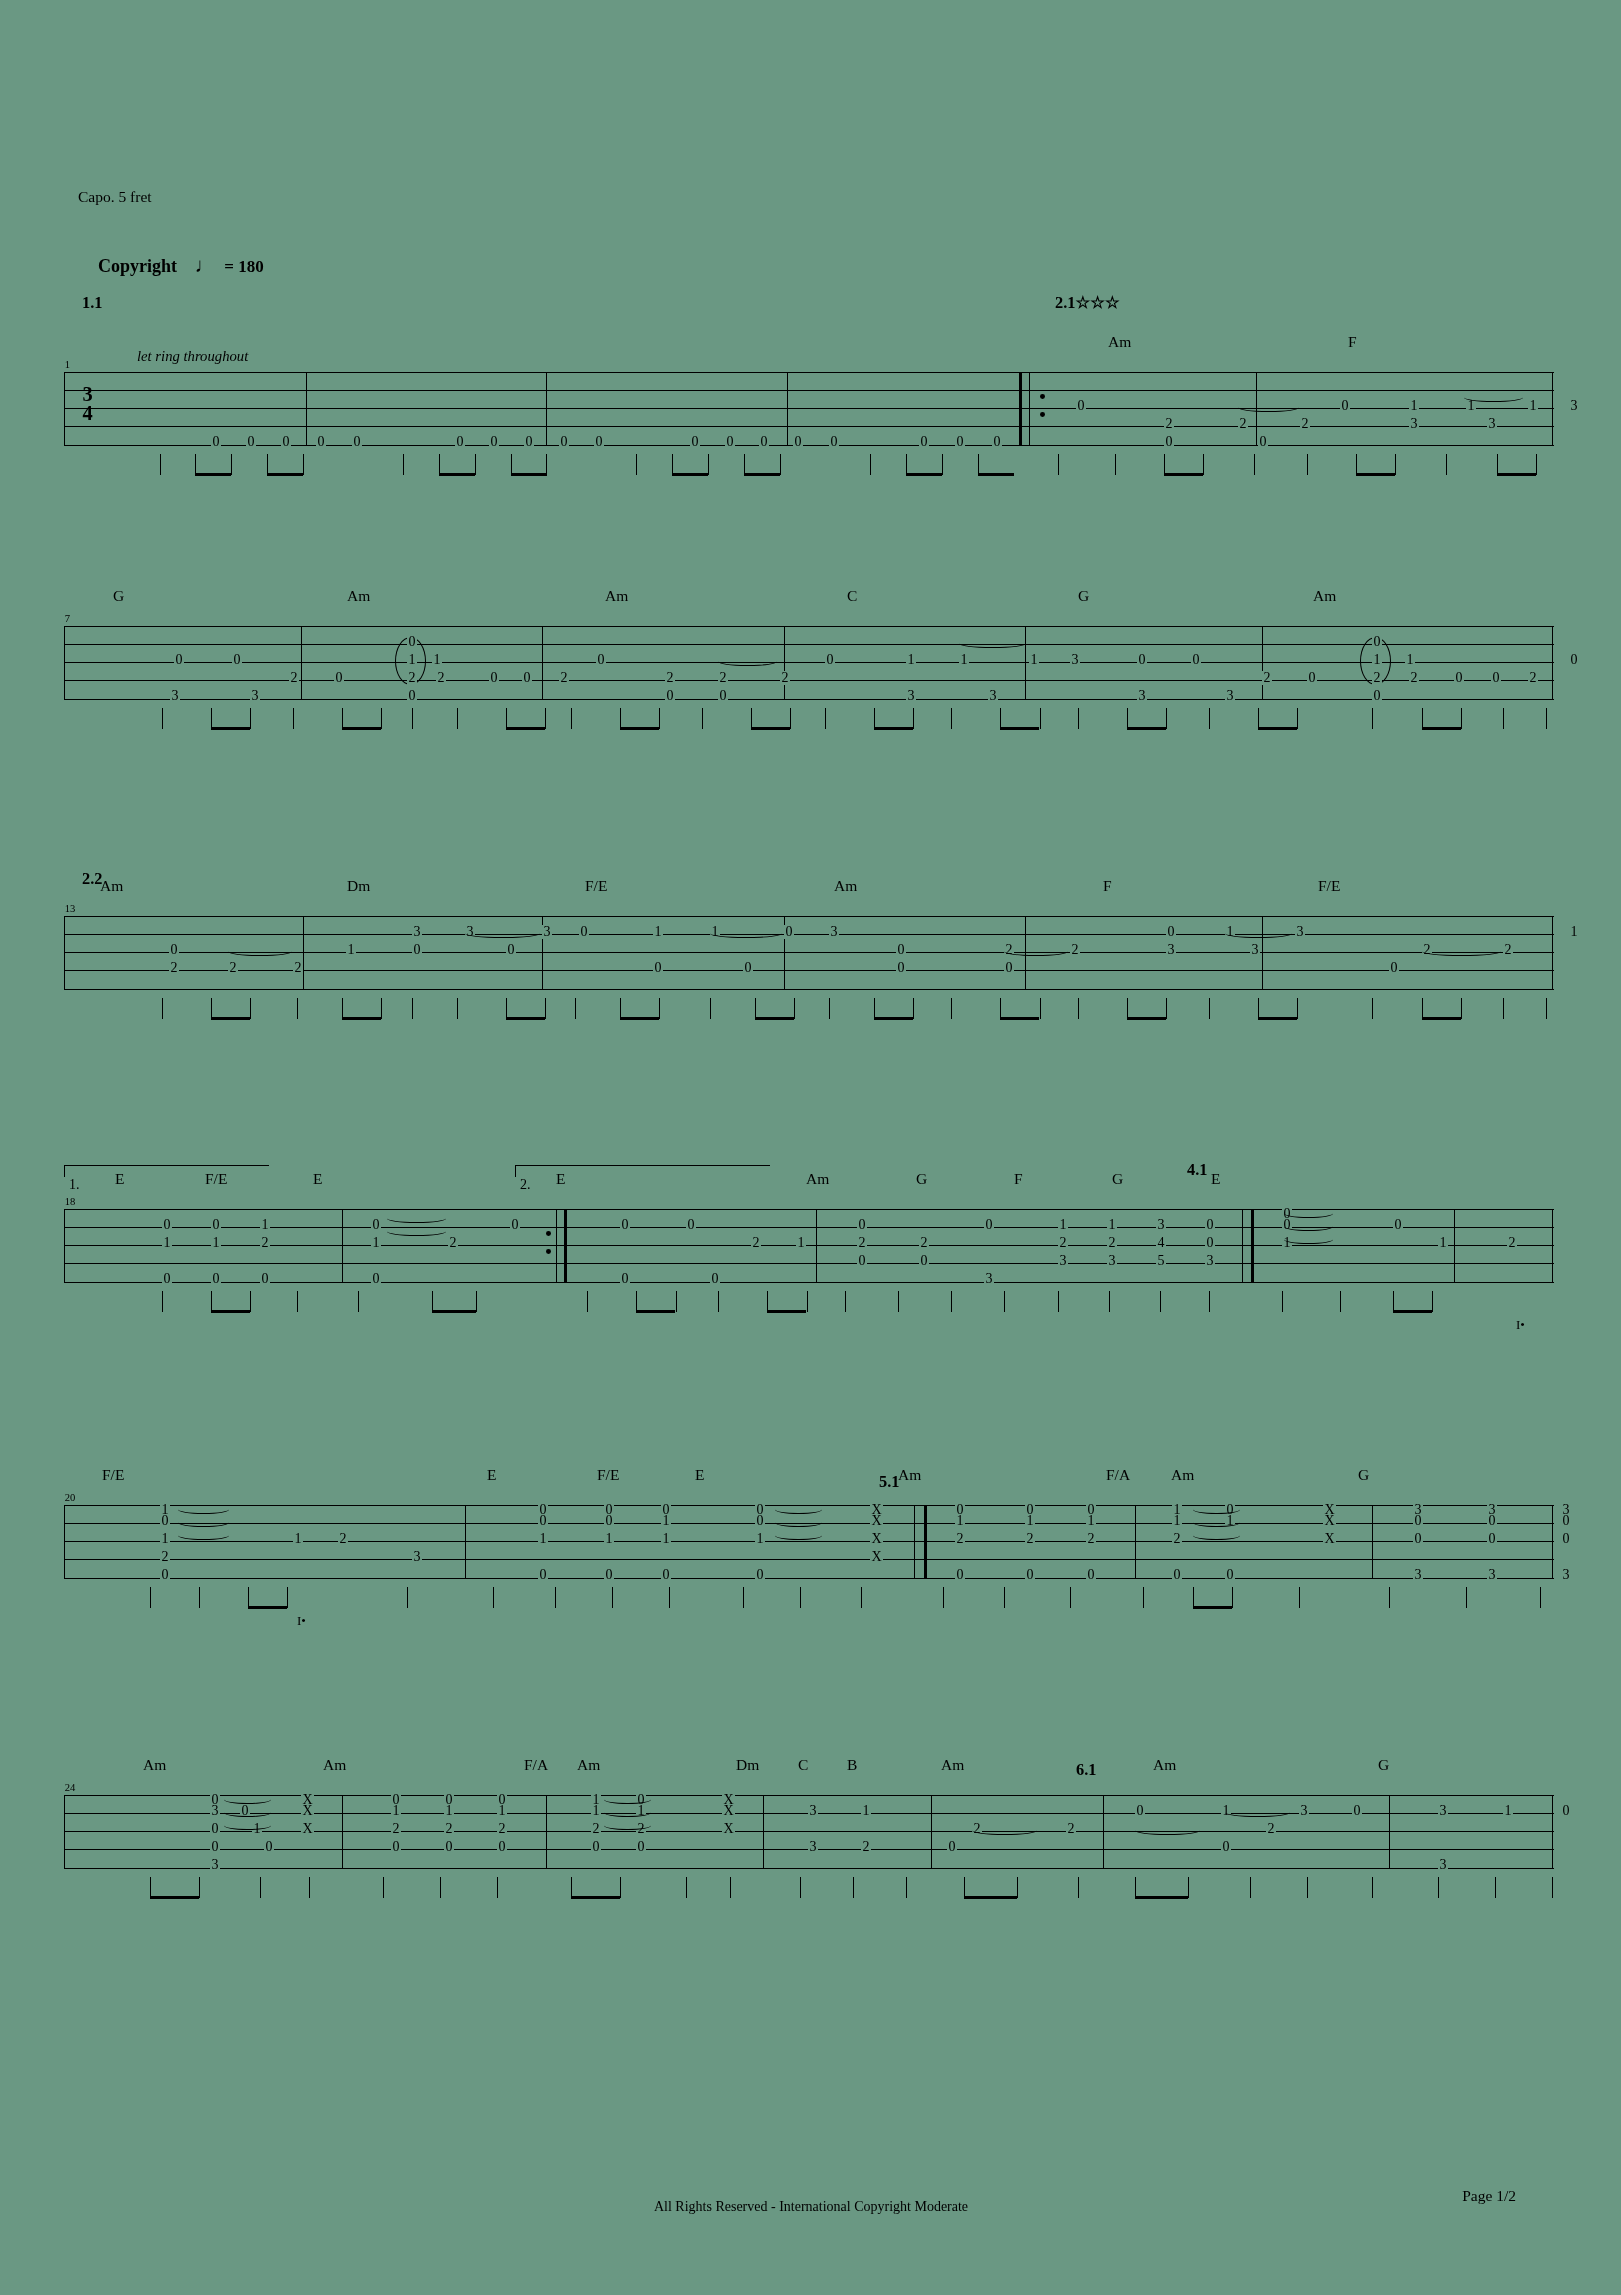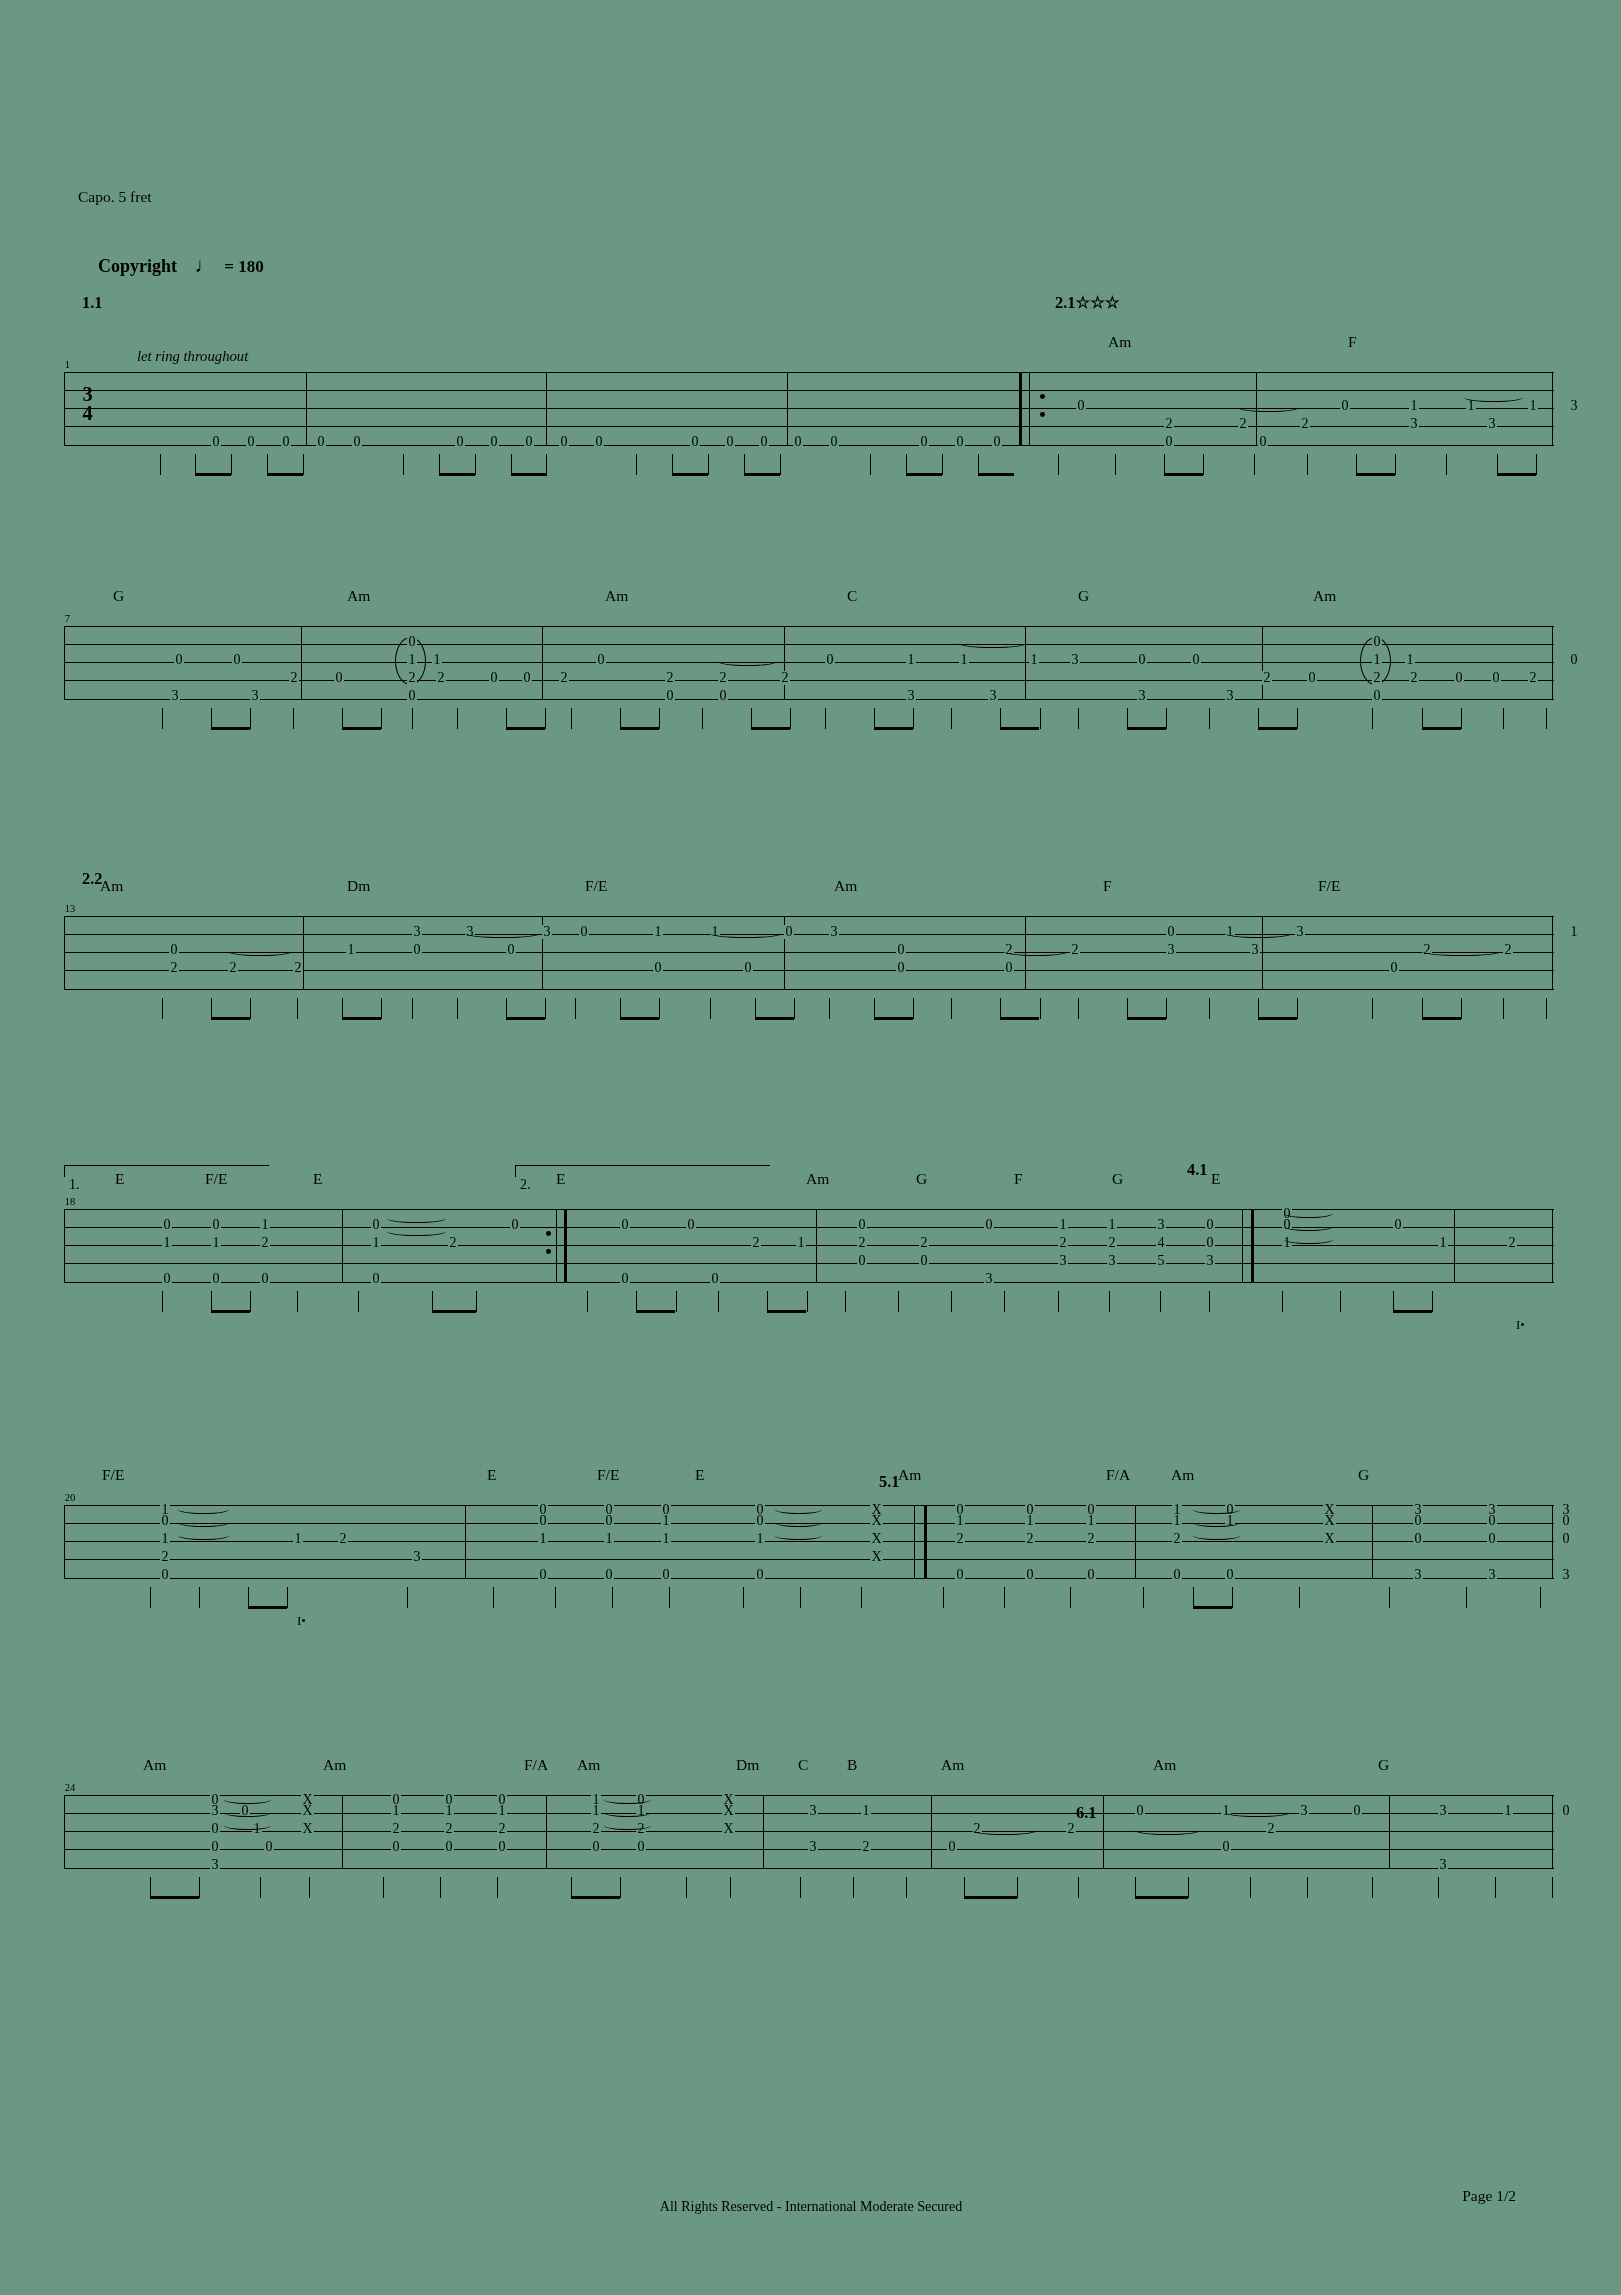--- a/index.html
+++ b/index.html
@@ -90,21 +90,21 @@
     <span class="bpm">= 180</span>
   </div>
 
   <div class="let-ring" style="left:137px;top:348px;">let ring throughout</div>
 
   <div class="section-label" style="left:82px;top:293px;">1.1</div>
   <div class="section-label" style="left:1055px;top:293px;">2.1☆☆☆</div>
   <div class="section-label" style="left:82px;top:869px;">2.2</div>
   <div class="section-label" style="left:1187px;top:1160px;">4.1</div>
   <div class="section-label" style="left:879px;top:1472px;">5.1</div>
-  <div class="section-label" style="left:1076px;top:1760px;margin-top:43px;">6.1</div>
+  <div class="section-label" style="left:1076px;top:1760px;">6.1</div>
 
   <div class="system" style="left:64px;top:372px;width:1490px;height:90px;">
     <div class="sysnum" style="left:0.8px;top:-13px;">1</div>
     <div class="staff" style="width:1490px;height:74px;">
       <div class="sline" style="top:17px;"></div>
       <div class="sline" style="top:35px;"></div>
       <div class="sline" style="top:53px;"></div>
     </div>
     <div class="barline" style="left:0;top:0;height:74px;"></div>
     <div class="barline" style="left:242px;top:0;height:74px;"></div>
@@ -808,18 +808,18 @@
       <div class="stem" style="left:1186px;top:82px;height:21px;"></div>
       <div class="stem" style="left:1243px;top:82px;height:21px;"></div>
       <div class="stem" style="left:1308px;top:82px;height:21px;"></div>
       <div class="stem" style="left:1374px;top:82px;height:21px;"></div>
       <div class="stem" style="left:1431px;top:82px;height:21px;"></div>
       <div class="stem" style="left:1488px;top:82px;height:21px;"></div>
     </div>
   </div>
 
   <div class="footer">
-    <div>All Rights Reserved - International Moderate Secured</div>
+    <div>All Rights Reserved - International Copyright Moderate</div>
   </div>
   <div class="pagenum">Page 1/2</div>
 
 </div>
 
 
 </body></html>

